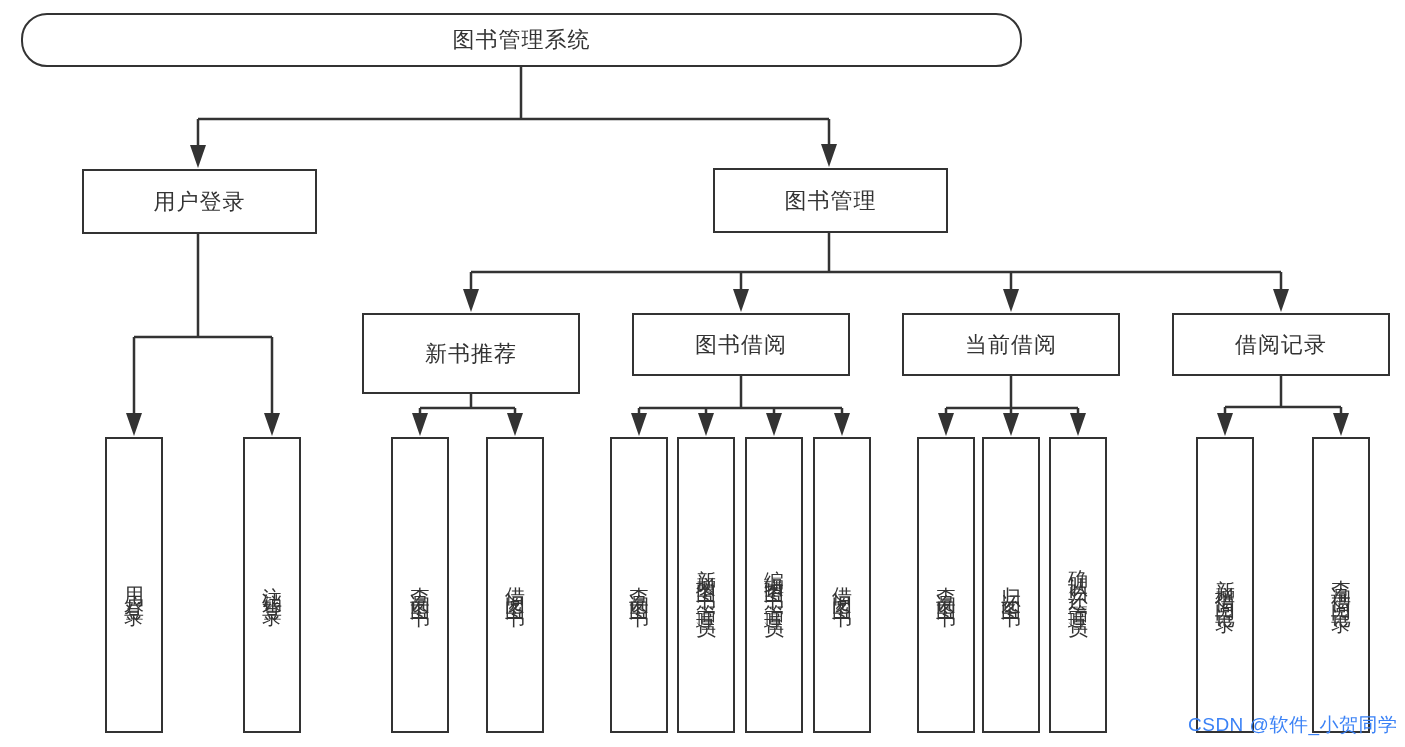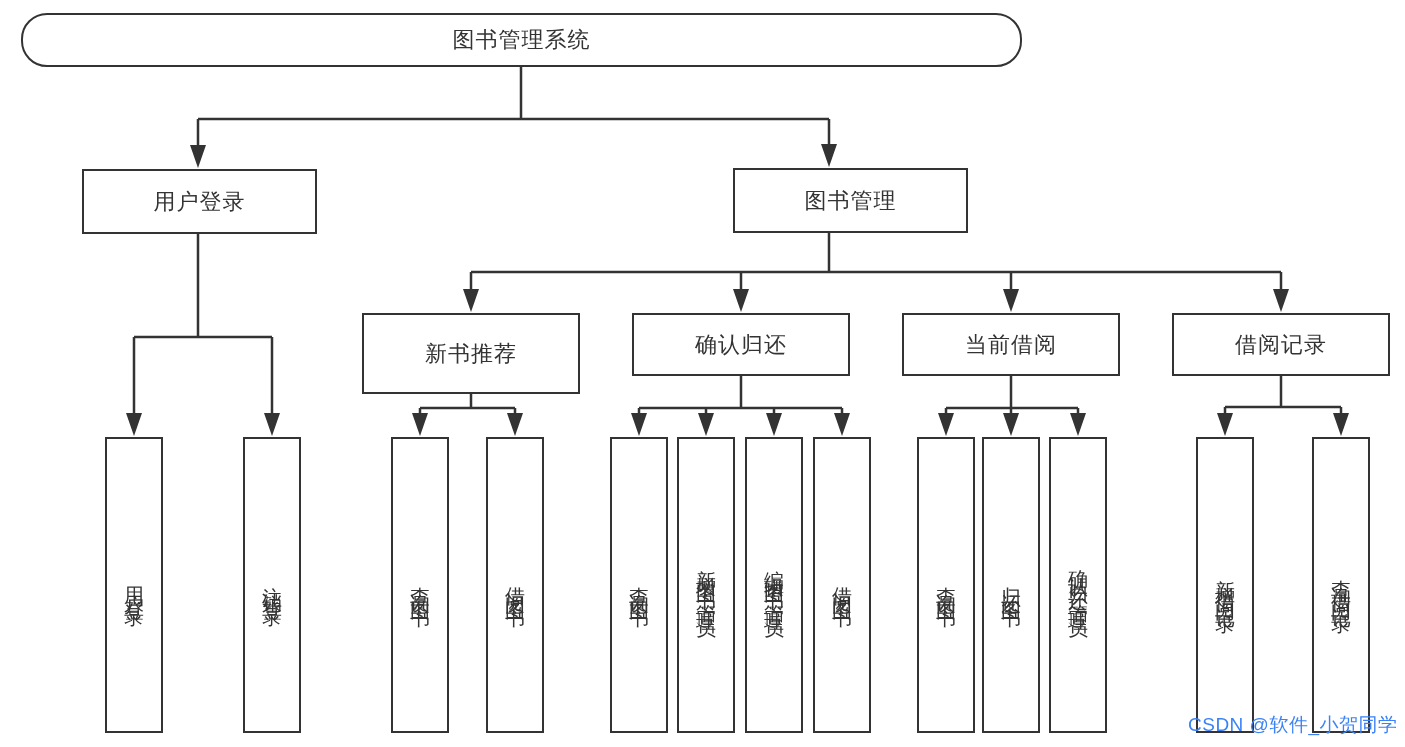--- a/index.html
+++ b/index.html
@@ -84,29 +84,29 @@
     <polygon points="1333,413 1349,413 1341,436" fill="#333333"></polygon>
   </svg>
 
   <div class="box" style="left:21px; top:13px; width:1001px; height:54px;border-radius:26px;">
     <span class="h-label">图书管理系统</span>
   </div>
 
   <div class="box" style="left:82px; top:169px; width:235px; height:65px;">
     <span class="h-label">用户登录</span>
   </div>
-  <div class="box" style="left:713px; top:168px; width:235px; height:65px;margin-left:20px;">
+  <div class="box" style="left:713px; top:168px; width:235px; height:65px;">
     <span class="h-label">图书管理</span>
   </div>
 
   <div class="box" style="left:362px; top:313px; width:218px; height:81px;">
     <span class="h-label">新书推荐</span>
   </div>
   <div class="box" style="left:632px; top:313px; width:218px; height:63px;">
-    <span class="h-label">确认归还</span>
+    <span class="h-label">图书借阅</span>
   </div>
   <div class="box" style="left:1172px; top:313px; width:218px; height:63px;">
     <span class="h-label">借阅记录</span>
   </div>
   <div class="box" style="left:902px; top:313px; width:218px; height:63px;">
     <span class="h-label">当前借阅</span>
   </div>
 
   <div class="box" style="left:105px; top:437px; width:58px; height:296px;">
     <span class="v-label">用户登录</span>

